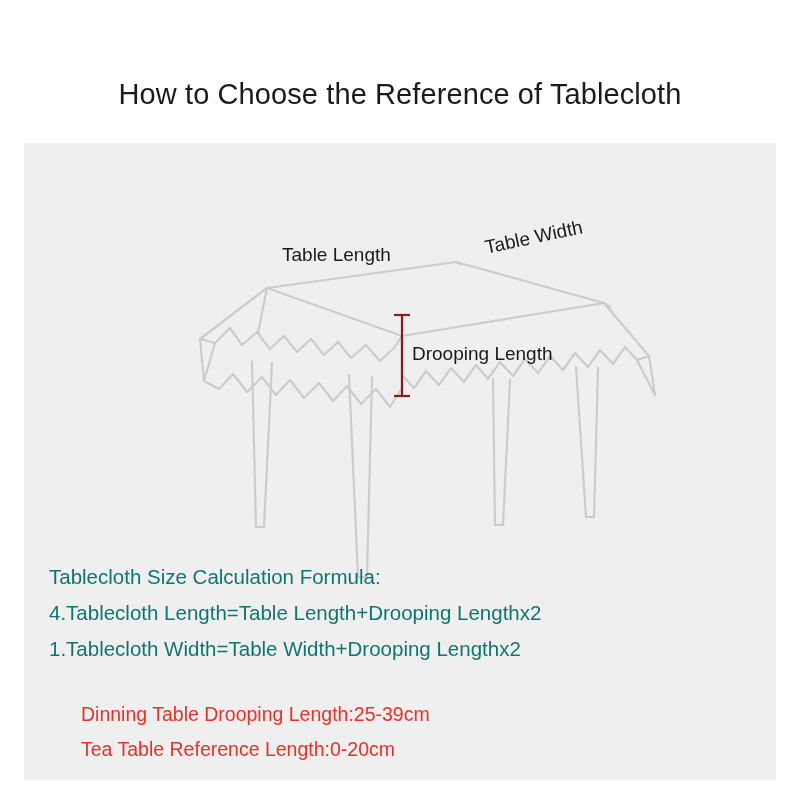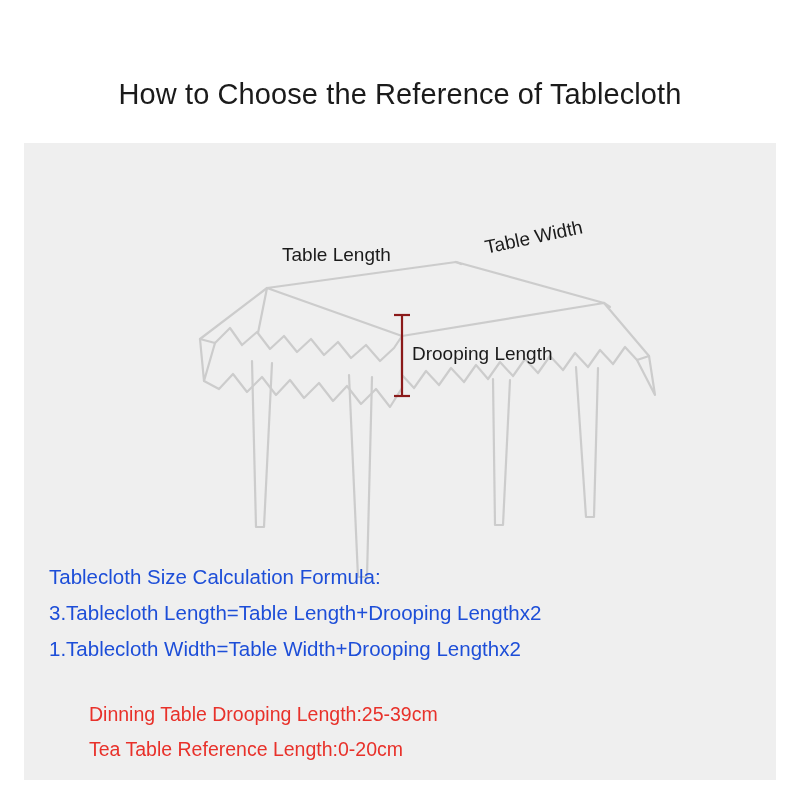--- a/index.html
+++ b/index.html
@@ -67,36 +67,35 @@
     margin-top: 24px;
   }
   .formula-block {
     position: absolute;
     left: 25px;
     top: 416px;
     width: 710px;
   }
   .formula-line {
     font-size: 20.5px;
-    color: #1d4ed8;
+    color: #0f766e;
     line-height: 36px;
     white-space: nowrap;
   }
   .note-block {
     position: absolute;
     left: 57px;
     top: 554px;
     width: 680px;
   }
   .note-line {
     font-size: 19.5px;
     color: #e8312a;
     line-height: 35px;
     white-space: nowrap;
-    margin-left: 8px;
   }
 </style>
 </head>
 <body>
 
 <div class="page">
 
   <div class="title">How to Choose the Reference of Tablecloth</div>
 
   <div class="panel">
@@ -136,21 +135,21 @@
         </g>
       </svg>
 
       <div class="dim-label label-table-length">Table Length</div>
       <div class="dim-label label-table-width">Table Width</div>
       <div class="dim-label label-drooping">Drooping Length</div>
     </div>
 
     <div class="formula-block">
       <div class="formula-line">Tablecloth Size Calculation Formula:</div>
-      <div class="formula-line">3.Tablecloth Length=Table Length+Drooping Lengthx2</div>
+      <div class="formula-line">4.Tablecloth Length=Table Length+Drooping Lengthx2</div>
       <div class="formula-line">1.Tablecloth Width=Table Width+Drooping Lengthx2</div>
     </div>
 
     <div class="note-block">
       <div class="note-line">Dinning Table Drooping Length:25-39cm</div>
       <div class="note-line">Tea Table Reference Length:0-20cm</div>
     </div>
 
   </div>
 </div>

